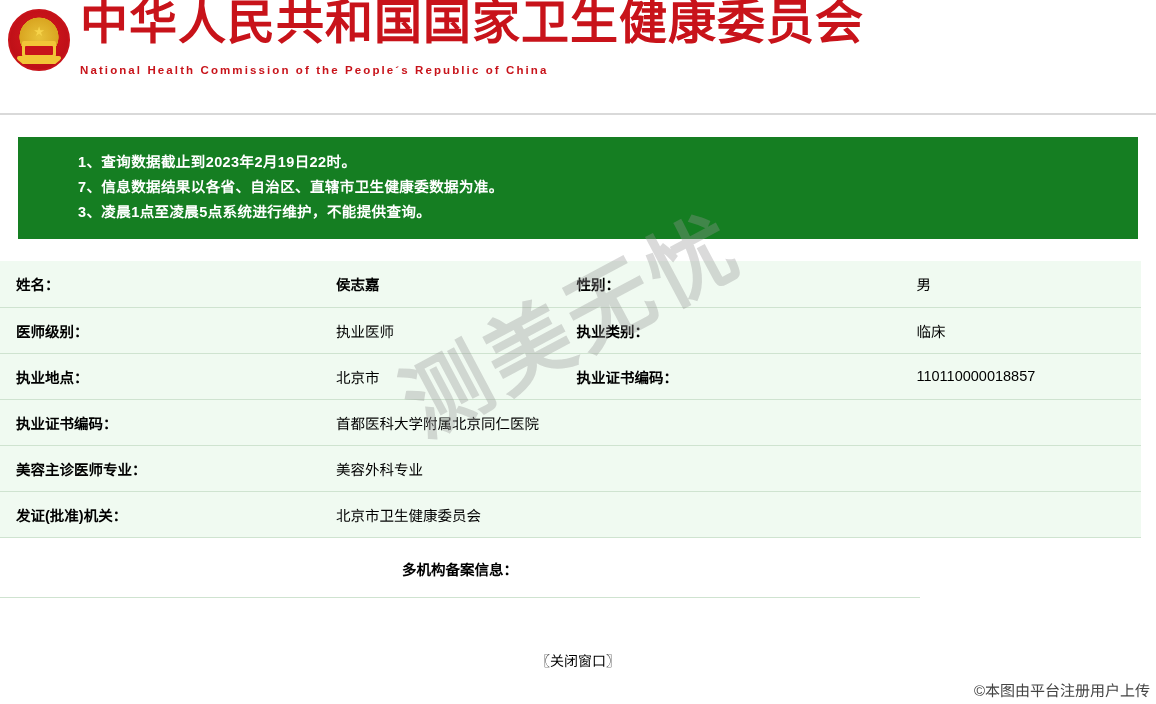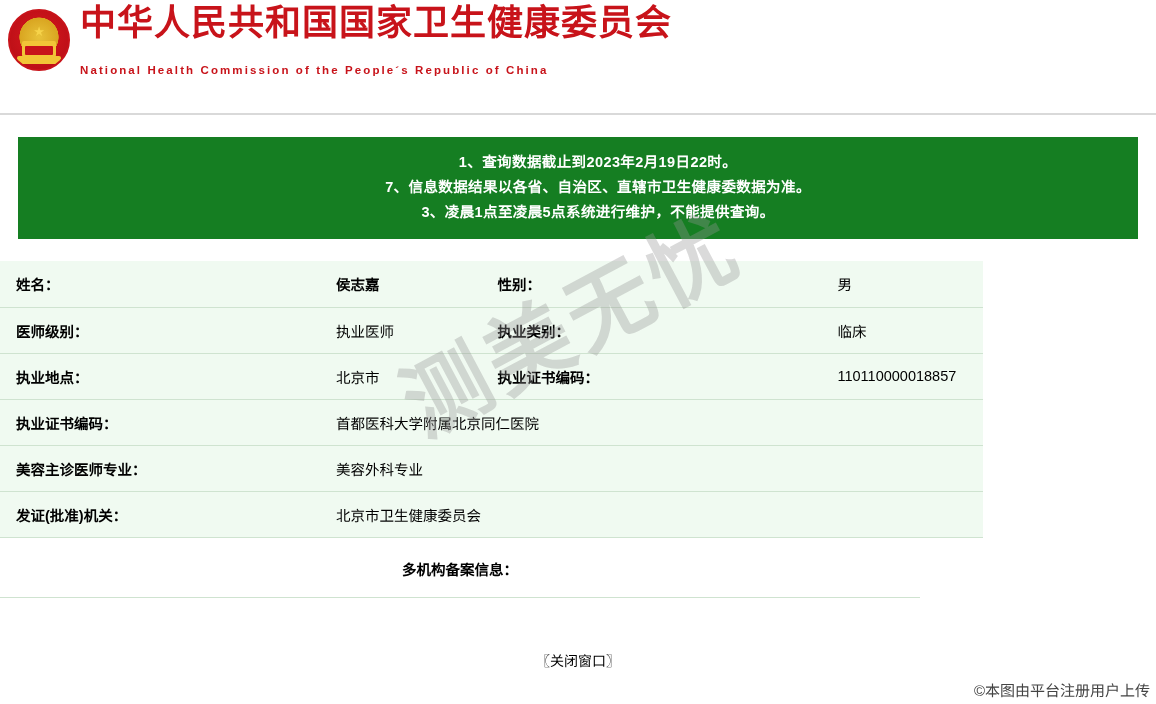--- a/index.html
+++ b/index.html
@@ -81,21 +81,21 @@
     border-radius: 2px;
   }
 
   .titles {
     display: flex;
     flex-direction: column;
     justify-content: center;
   }
   .title-cn {
     color: #c8131a;
-    font-size: 36px;
+    font-size: 48px;
     font-weight: bold;
     letter-spacing: 1px;
     line-height: 42px;
     white-space: nowrap;
   }
   .title-en {
     color: #c8131a;
     font-size: 11.5px;
     font-weight: bold;
     letter-spacing: 2.1px;
@@ -116,27 +116,26 @@
     padding: 22px 18px 0 18px;
   }
   .notice {
     background: #157e22;
     color: #ffffff;
     padding: 13px 20px 14px 60px;
     font-size: 14.5px;
     line-height: 25px;
     font-weight: bold;
     letter-spacing: .4px;
-    text-align: center;
   }
   .notice div { white-space: nowrap; }
 
   
   .info-table {
-    width: 983px;
+    width: 1141px;
     border-collapse: collapse;
     margin-top: 22px;
     table-layout: fixed;
   }
   .info-table tr { background: #f0faf1; }
   .info-table td {
     border-bottom: 1px solid #cfe3d0;
     height: 46px;
     padding: 0 0 0 16px;
     font-size: 14.5px;

